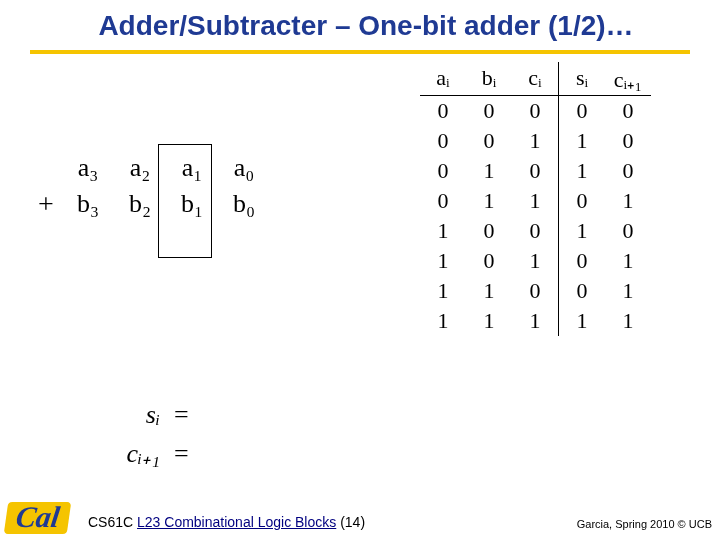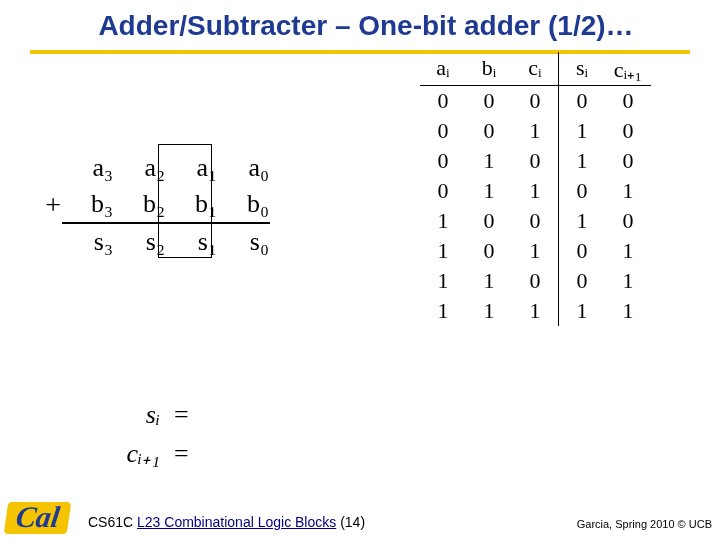--- a/index.html
+++ b/index.html
@@ -43,41 +43,41 @@
     left: 30px;
     font-family: "Times New Roman", serif;
     font-size: 26px;
   }
   .addblock table {
     border-collapse: collapse;
   }
   .addblock td {
     width: 50px;
     height: 34px;
-    text-align: right;
+    text-align: center;
     vertical-align: middle;
   }
   .plus-cell {
     width: 30px !important;
     text-align: left;
     font-size: 28px;
   }
   .sumrow td:not(.plus-cell) {
     border-top: 2px solid #000;
   }
   .boxed-col {
     position: absolute;
     border: 1.5px solid #000;
     pointer-events: none;
   }
 
   
   .truth {
     position: absolute;
-    top: 52px;
+    top: 62px;
     left: 420px;
     font-family: "Times New Roman", serif;
     font-size: 22px;
   }
   .truth table {
     border-collapse: collapse;
   }
   .truth th, .truth td {
     width: 44px;
     height: 28px;
@@ -166,27 +166,20 @@
         <td>a₁</td>
         <td>a₀</td>
       </tr>
       <tr>
         <td class="plus-cell">+</td>
         <td>b₃</td>
         <td>b₂</td>
         <td>b₁</td>
         <td>b₀</td>
       </tr>
-      <tr class="sumrow">
-        <td class="plus-cell"></td>
-        <td>s₃</td>
-        <td>s₂</td>
-        <td>s₁</td>
-        <td>s₀</td>
-      </tr>
     </tbody>
       </table>
     <div class="boxed-col" style="left:128px; top:-6px; width:52px; height:112px;"></div>
   </div>
 
   <div class="truth">
     <table>
       <thead>
         <tr>
           <th>aᵢ</th>

